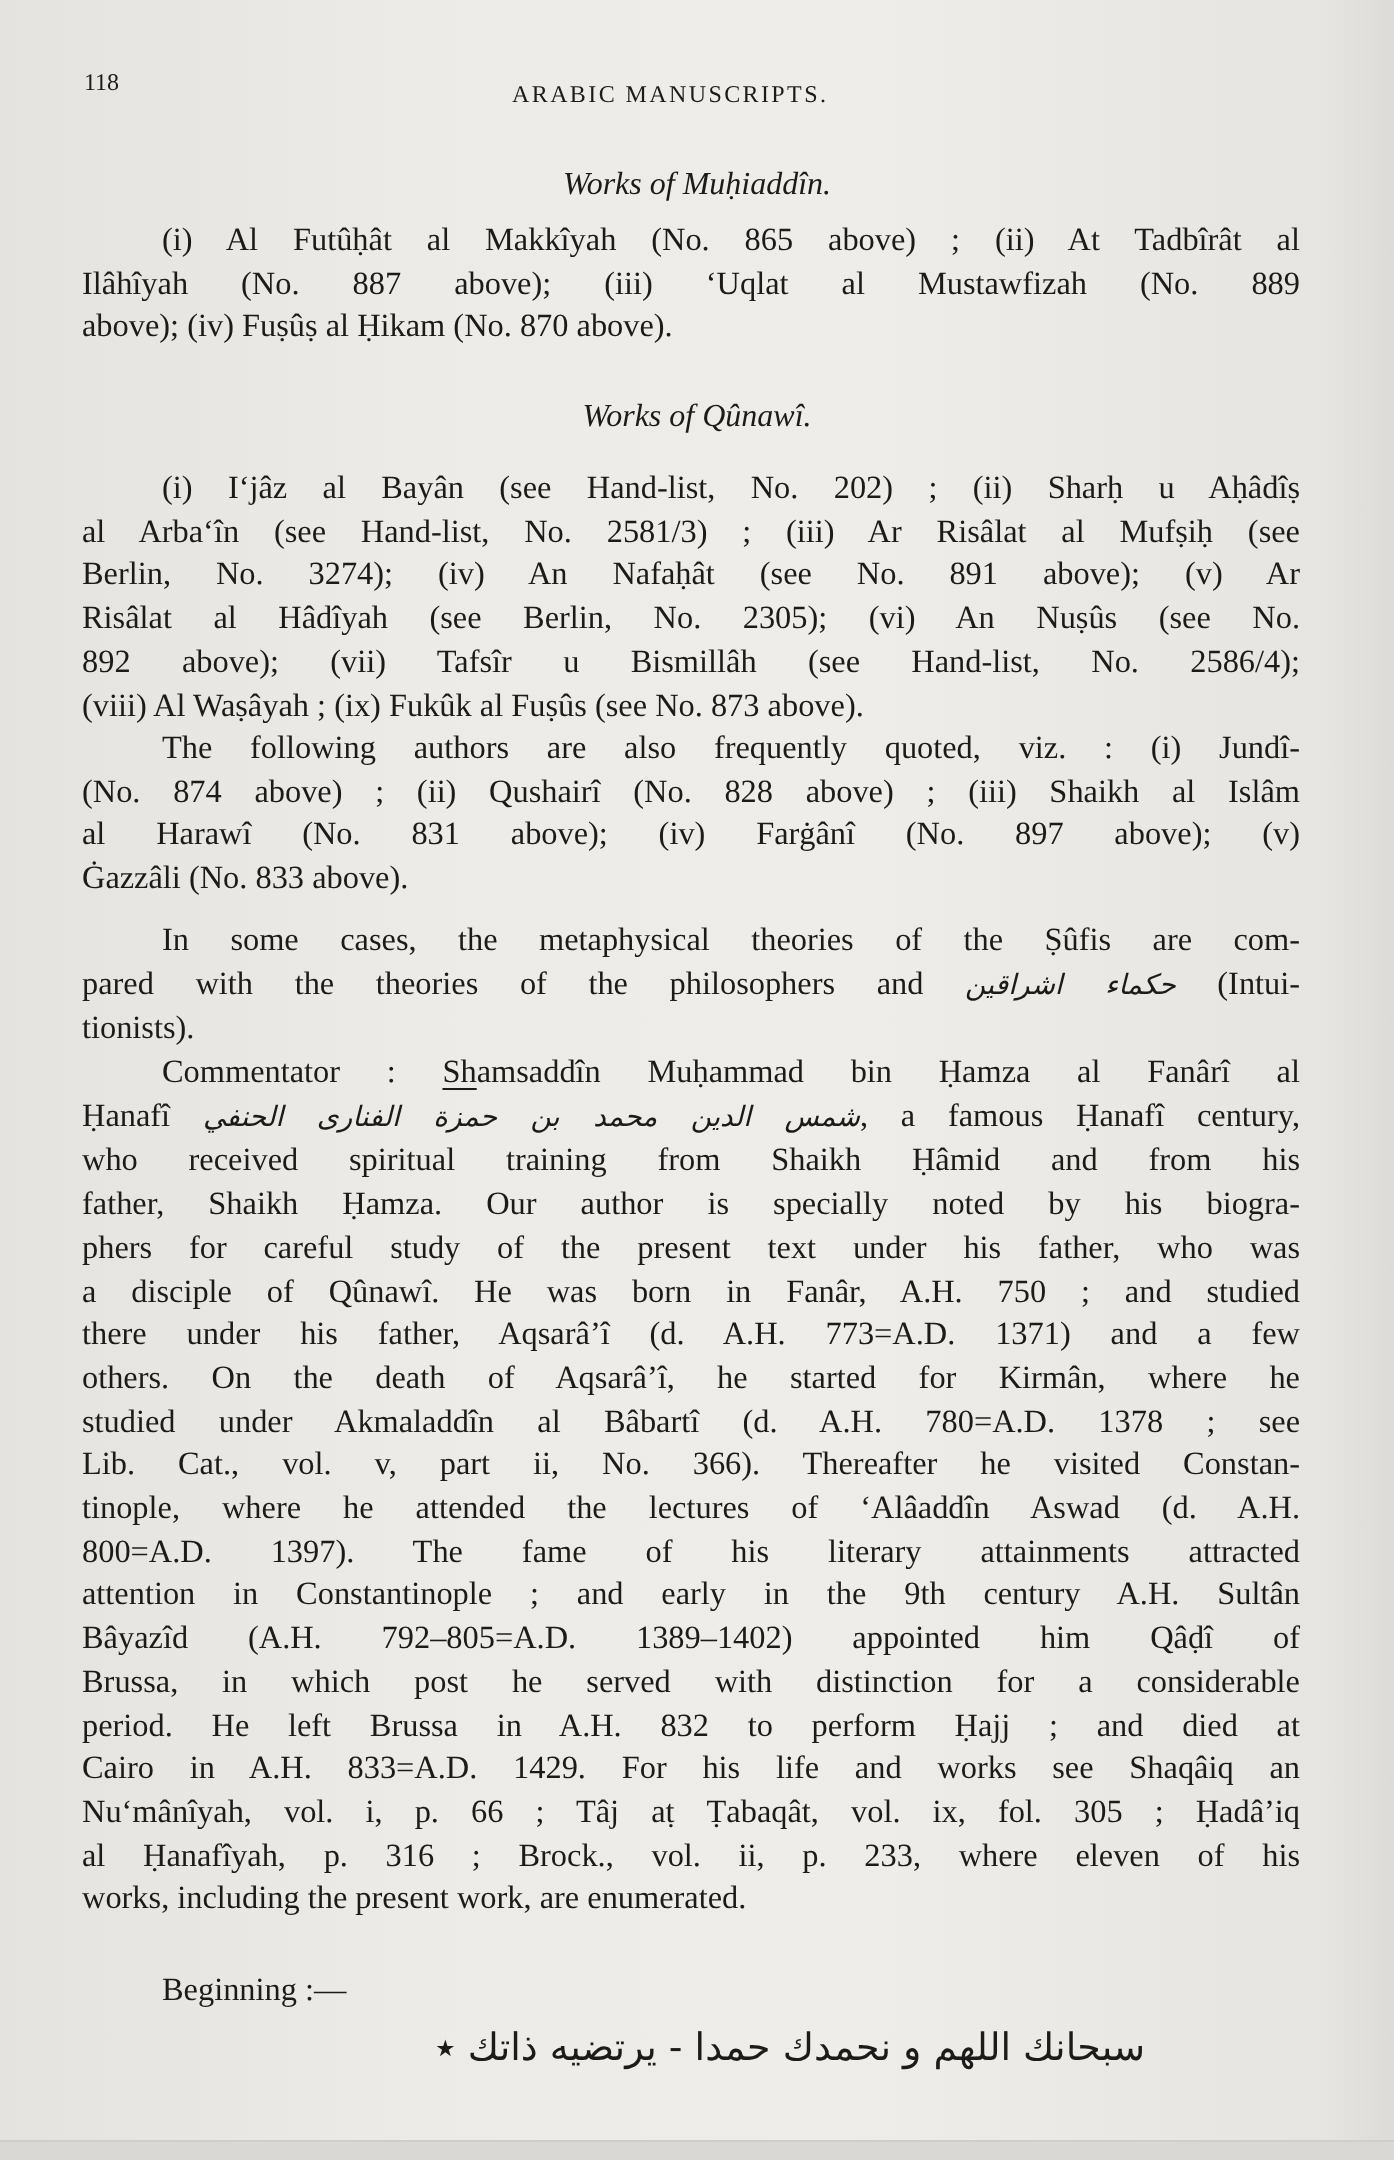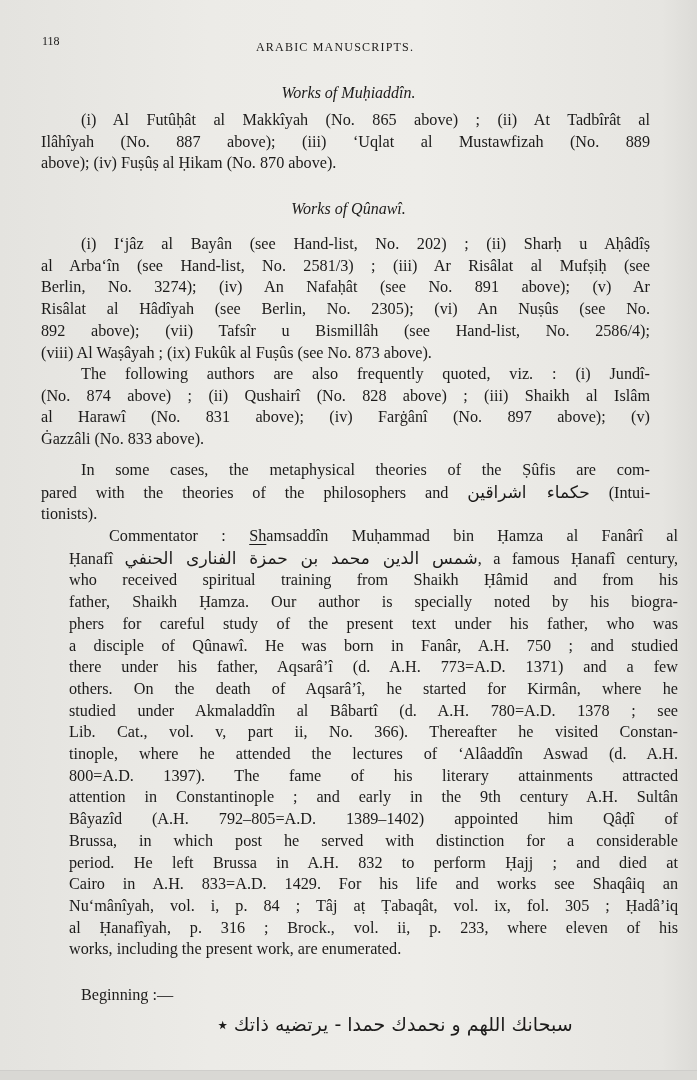--- a/index.html
+++ b/index.html
@@ -75,21 +75,21 @@
     display: block;
     white-space: nowrap;
     text-align-last: justify;
     text-align: justify;
   }
   .para .line.last {
     text-align-last: left;
   }
   .indent { padding-left: 40px; }
   .u { text-decoration: underline; text-underline-offset: 3px; text-decoration-thickness: 1px; }
-  .ar { font-family: "DejaVu Sans", sans-serif; font-size: 17px; direction: rtl; unicode-bidi: isolate; }
+  .ar { font-family: "DejaVu Sans", sans-serif; font-size: 14px; direction: rtl; unicode-bidi: isolate; font-style: italic; }
   .arabic-beginning {
     position: absolute;
     top: 1013px;
     left: 190px;
     width: 410px;
     text-align: center;
     direction: rtl;
     font-family: "DejaVu Sans", sans-serif;
     font-size: 19px;
   }
@@ -134,39 +134,39 @@
     <span class="line">al Harawî (No. 831 above); (iv) Farġânî (No. 897 above); (v)</span>
     <span class="line last">Ġazzâli (No. 833 above).</span>
   </div>
 
   <div class="para" style="top:460px;">
     <span class="line indent">In some cases, the metaphysical theories of the Ṣûfis are com-</span>
     <span class="line"><span>pared with the theories of the philosophers and</span> <span class="ar">حكماء اشراقين</span> <span>(Intui-</span></span>
     <span class="line last">tionists).</span>
   </div>
 
-  <div class="para" style="top:526px;margin-left:28px;">
+  <div class="para" style="top:526px;">
     <span class="line indent"><span>Commentator : </span><span class="u">Sh</span><span>amsaddîn Muḥammad bin Ḥamza al Fanârî al</span></span>
     <span class="line"><span>Ḥanafî</span> <span class="ar">شمس الدين محمد بن حمزة الفنارى الحنفي</span><span>, a famous Ḥanafî century,</span></span>
     <span class="line">who received spiritual training from Shaikh Ḥâmid and from his</span>
     <span class="line">father, Shaikh Ḥamza. Our author is specially noted by his biogra-</span>
     <span class="line">phers for careful study of the present text under his father, who was</span>
     <span class="line">a disciple of Qûnawî. He was born in Fanâr, A.H. 750 ; and studied</span>
     <span class="line">there under his father, Aqsarâ’î (d. A.H. 773=A.D. 1371) and a few</span>
     <span class="line">others. On the death of Aqsarâ’î, he started for Kirmân, where he</span>
     <span class="line">studied under Akmaladdîn al Bâbartî (d. A.H. 780=A.D. 1378 ; see</span>
     <span class="line">Lib. Cat., vol. v, part ii, No. 366). Thereafter he visited Constan-</span>
     <span class="line">tinople, where he attended the lectures of ‘Alâaddîn Aswad (d. A.H.</span>
     <span class="line">800=A.D. 1397). The fame of his literary attainments attracted</span>
     <span class="line">attention in Constantinople ; and early in the 9th century A.H. Sultân</span>
     <span class="line">Bâyazîd (A.H. 792–805=A.D. 1389–1402) appointed him Qâḍî of</span>
     <span class="line">Brussa, in which post he served with distinction for a considerable</span>
     <span class="line">period. He left Brussa in A.H. 832 to perform Ḥajj ; and died at</span>
     <span class="line">Cairo in A.H. 833=A.D. 1429. For his life and works see Shaqâiq an</span>
-    <span class="line">Nu‘mânîyah, vol. i, p. 84 ; Tâj aṭ Ṭabaqât, vol. ix, fol. 305 ; Ḥadâ’iq</span>
+    <span class="line">Nu‘mânîyah, vol. i, p. 66 ; Tâj aṭ Ṭabaqât, vol. ix, fol. 305 ; Ḥadâ’iq</span>
     <span class="line">al Ḥanafîyah, p. 316 ; Brock., vol. ii, p. 233, where eleven of his</span>
     <span class="line last">works, including the present work, are enumerated.</span>
   </div>
 
   <div class="beginning">Beginning :—</div>
   <div class="arabic-beginning">سبحانك اللهم و نحمدك حمدا - يرتضيه ذاتك ٭</div>
 
   <div class="bottom-edge"></div>
 </div>
 

